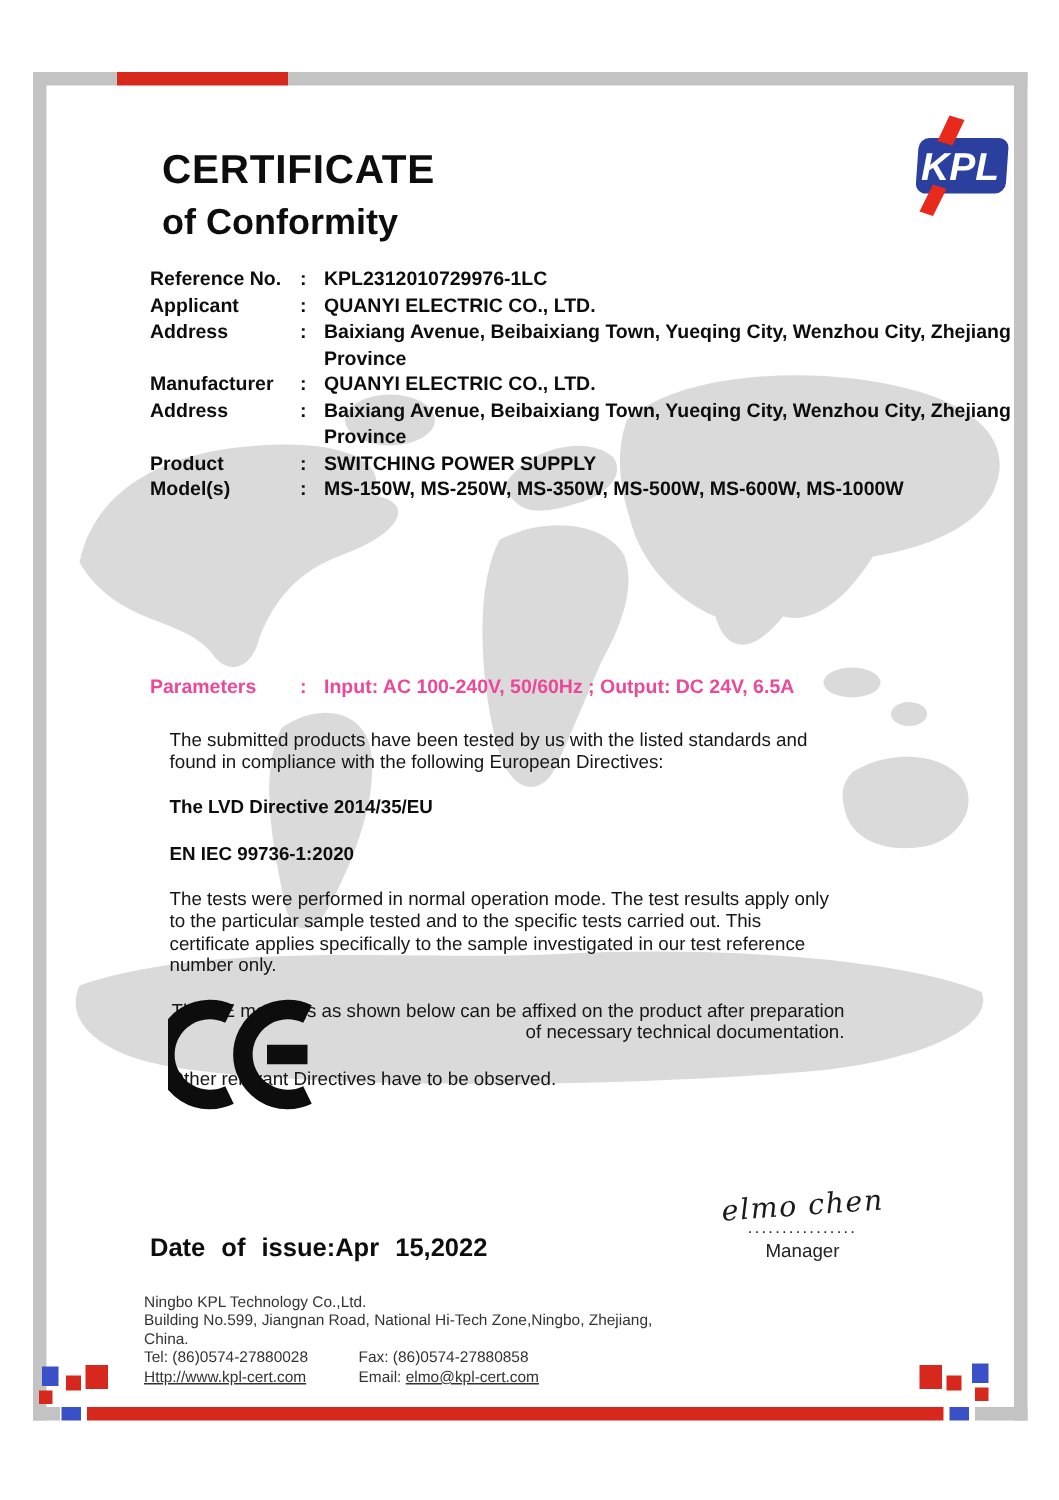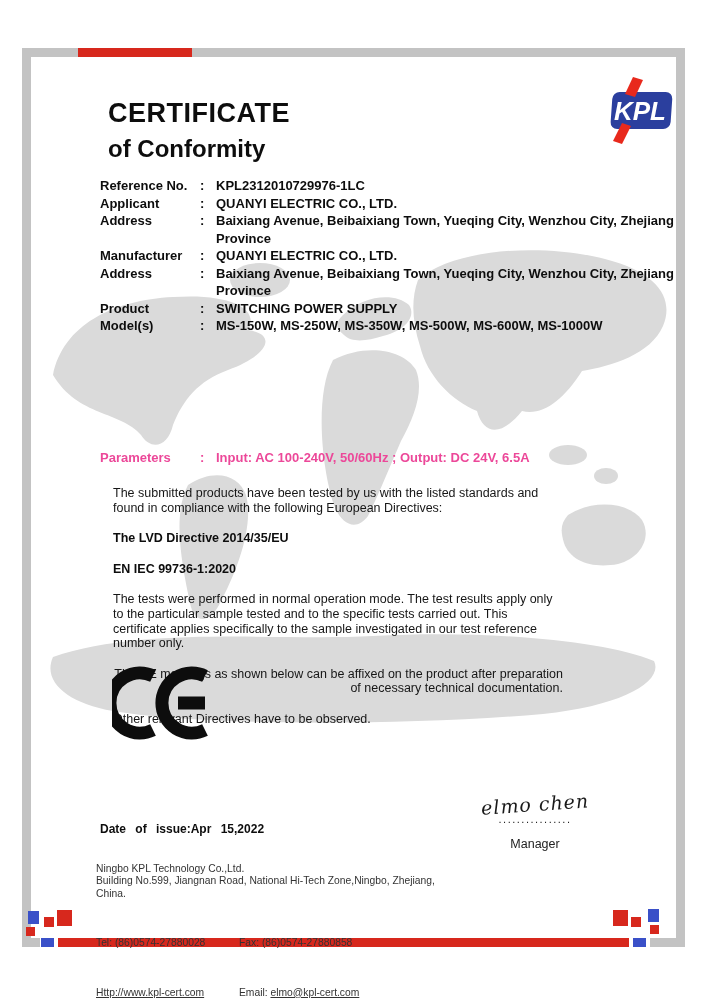--- a/index.html
+++ b/index.html
@@ -48,34 +48,34 @@
   .paras p{margin:16px;}
   .paras .gap12{margin-top:12px;}
   .paras .gap11{margin-top:11px;}
   .paras .gap10{margin-top:10px;}
   .paras .gap9{margin-top:9px;text-align:right;}
   .paras .gap8{margin-top:8px;}
   .paras .bold{font-weight:bold; color:#0d0d0d;}
   .ce{position:absolute; left:112px; top:665px;}
   .date-line{
     position:absolute; left:100px; top:822px;
-    font-size:12px; font-weight:bold; word-spacing:6px; color:#0d0d0d;
+    font-size:17px; font-weight:bold; word-spacing:6px; color:#0d0d0d;
   }
   .sig{position:absolute; left:455px; top:793px; width:160px; text-align:center;}
   .sig .name{
     display:inline-block; font-family:"DejaVu Serif", serif; font-style:italic;
     font-size:19px; transform:rotate(-4deg); color:#1a1a1a; letter-spacing:1px;
   }
   .sig .dots{font-size:11px; letter-spacing:1.5px; line-height:8px; color:#222;}
-  .sig .role{font-size:12.5px; margin-top:14px; color:#222;}
+  .sig .role{font-size:12.5px; margin-top:4px; color:#222;}
   .footer{
     position:absolute; left:96px; top:863px; width:430px;
     font-size:10.3px; line-height:12.4px; color:#333;
   }
-  .footer .row{display:flex;margin-top:37px;}
+  .footer .row{display:flex;}
   .footer .c1{width:143px;}
   .footer .u{text-decoration:underline;text-align:right;}
 </style>
 </head>
 <body>
 
 <div class="page">
 
   <svg class="map" width="652" height="578" viewBox="0 0 652 578">
     <g fill="#dadada">

